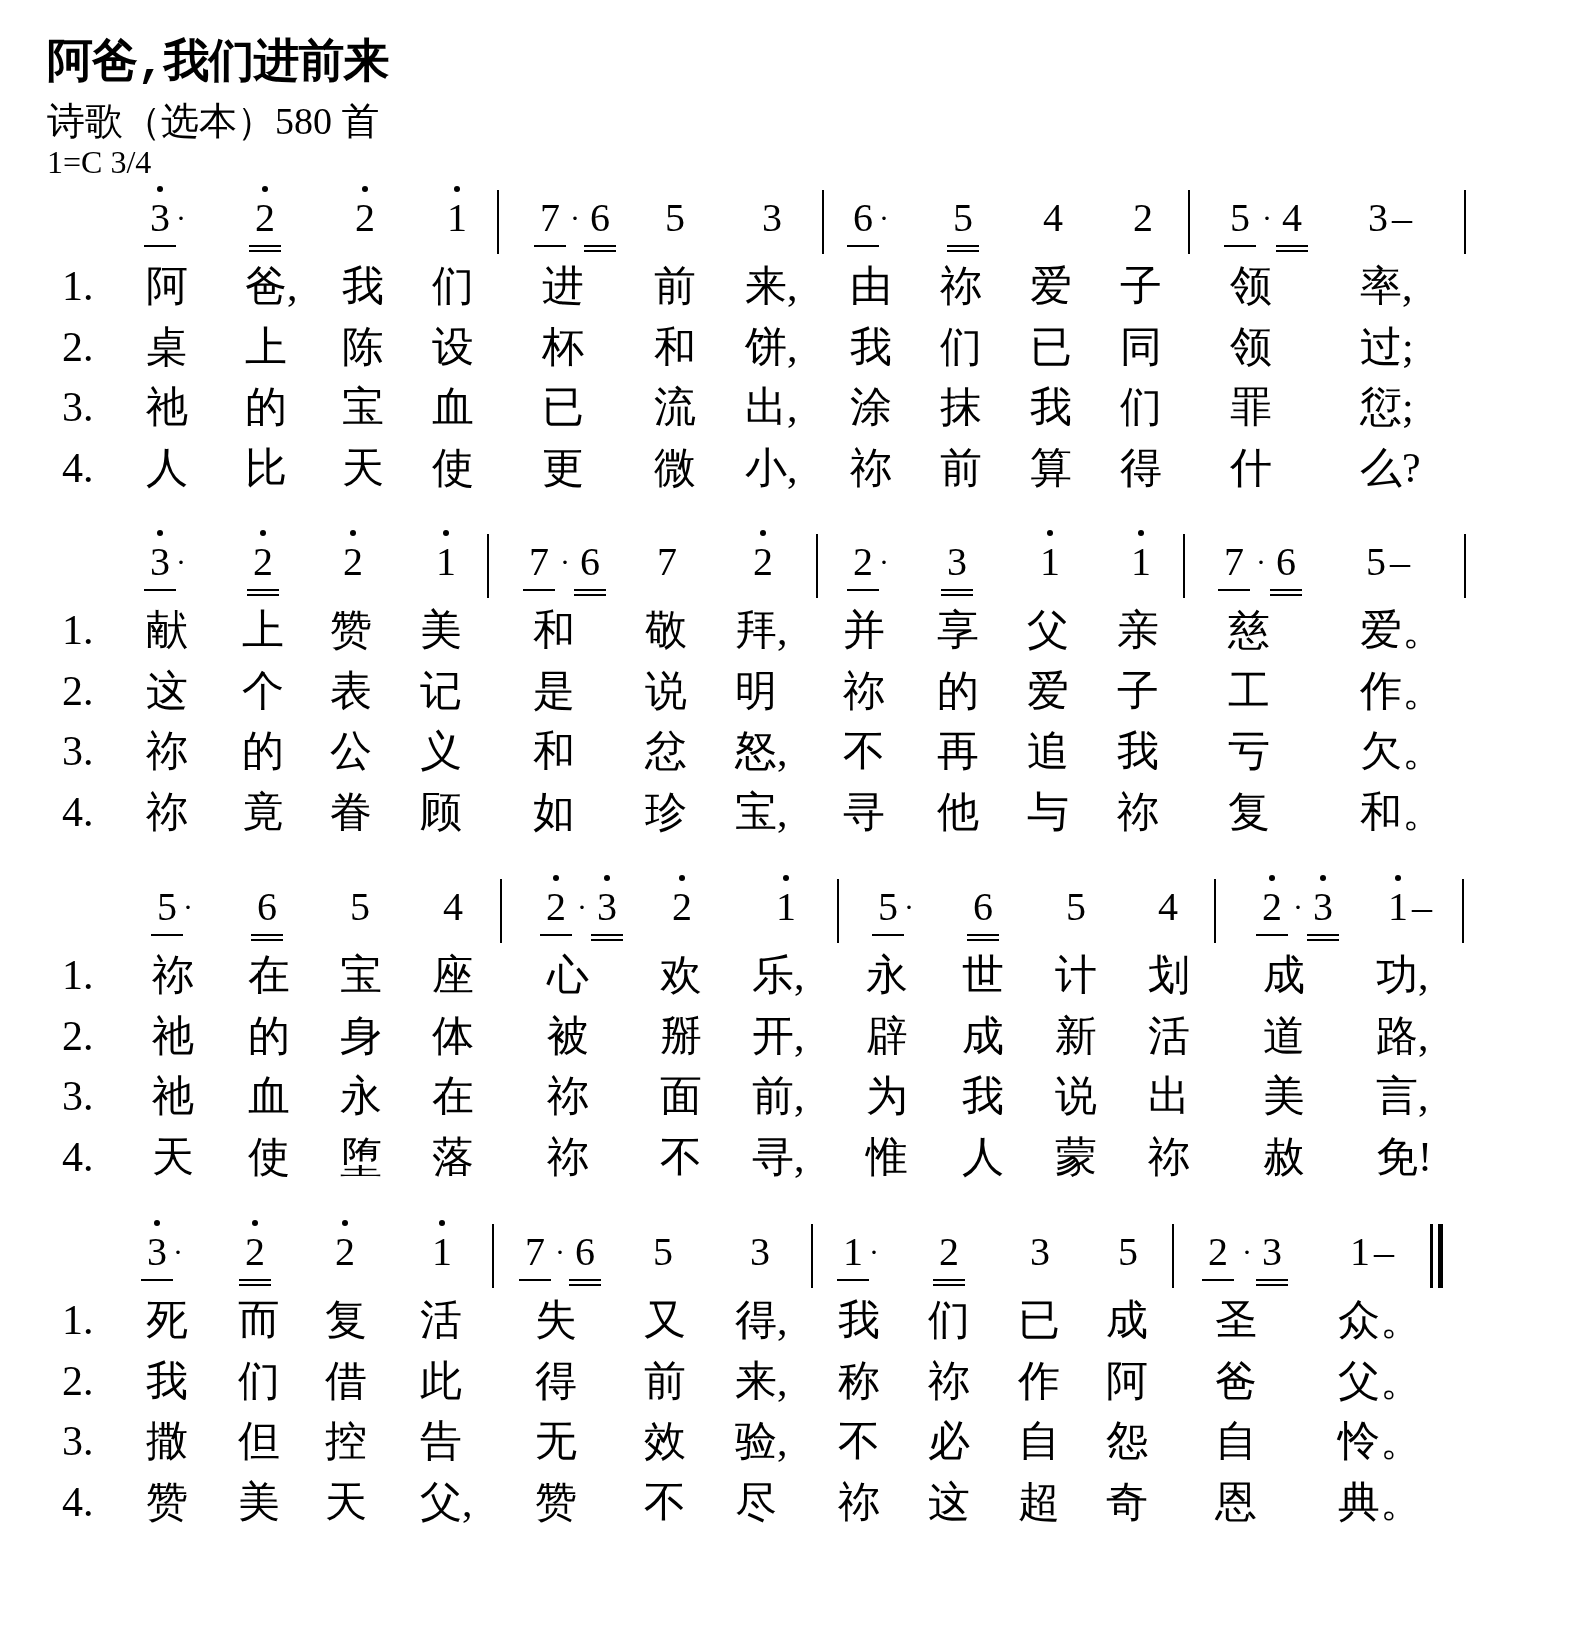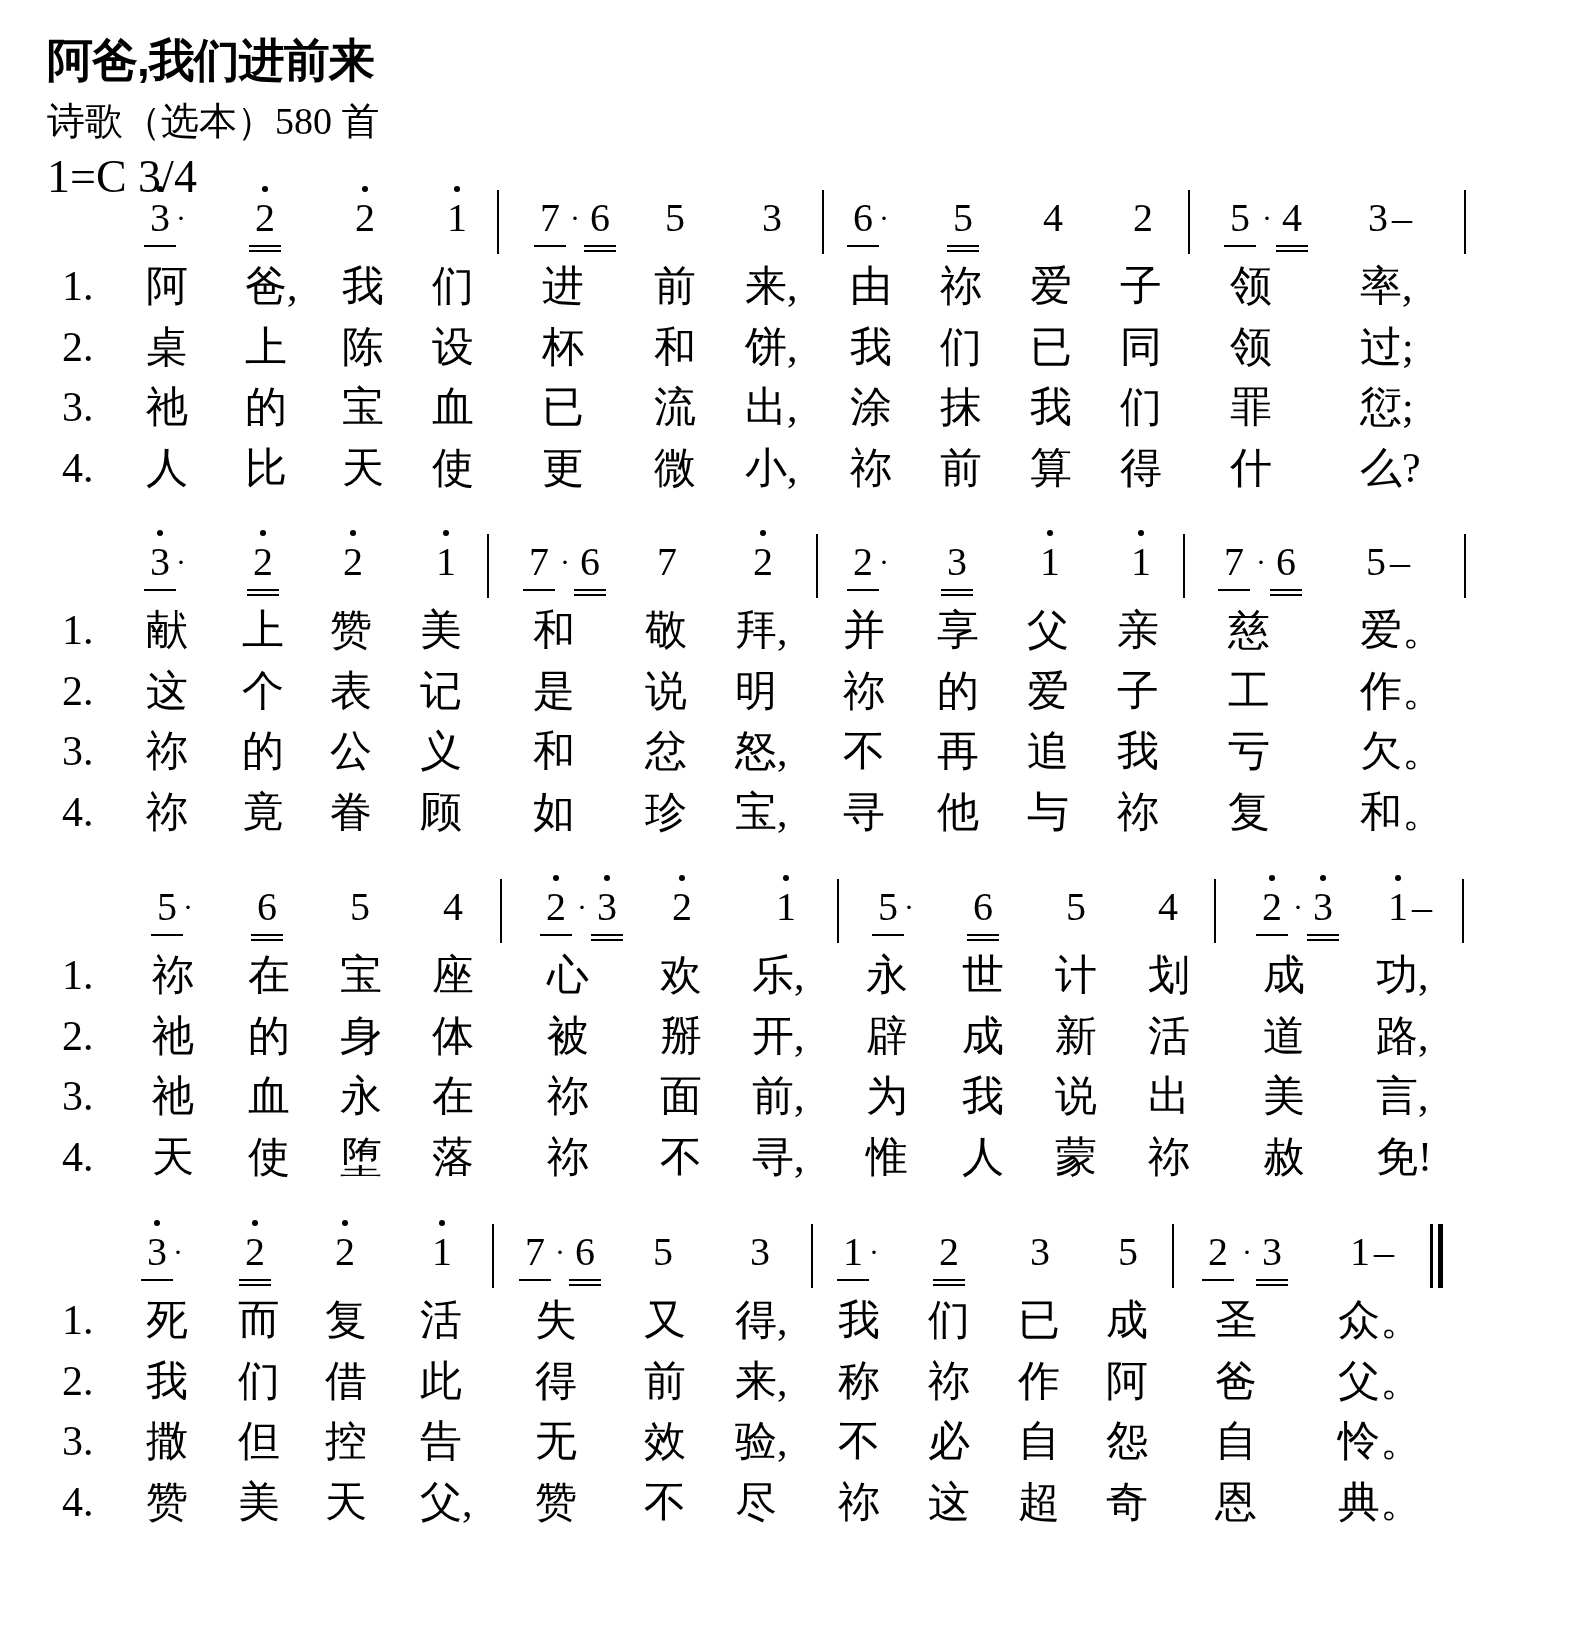--- a/index.html
+++ b/index.html
@@ -1,21 +1,21 @@
 <!DOCTYPE html>
 <html><head>
 <meta charset="utf-8">
 <style>
   html,body{margin:0;padding:0;background:#ffffff;}
   body{width:1584px;height:1631px;position:relative;overflow:hidden;
        font-family:"Liberation Serif","DejaVu Serif",serif;color:#000;}
   .title{position:absolute;left:47px;top:30px;font-size:46px;font-weight:bold;
-         font-family:Liberation Sans, sans-serif;letter-spacing:-1px;}
+         font-family:Liberation Mono, monospace;letter-spacing:-1px;}
   .subtitle{position:absolute;left:47px;top:96px;font-size:38px;}
-  .key{position:absolute;left:47px;top:150px;font-size:46px;}
+  .key{position:absolute;left:47px;top:144px;font-size:32px;}
   .system{position:absolute;left:0;width:1584px;}
   .notes{position:absolute;left:0;top:0;height:70px;width:1584px;}
   .note{position:absolute;top:0;height:60px;font-size:40px;line-height:60px;}
   .note .digit{position:relative;display:inline-block;}
   .note .odot{position:absolute;left:50%;top:-2px;width:6px;height:6px;margin-left:-3px;
               border-radius:50%;background:#000;}
   .note .ul1{position:absolute;left:-6px;right:-6px;top:57px;height:2px;background:#000;}
   .note .ul2{position:absolute;left:-6px;right:-6px;top:62px;height:2px;background:#000;}
   .note .aug{display:inline-block;margin-left:6px;font-size:30px;vertical-align:top;}
   .note .dash{display:inline-block;margin-left:4px;}

